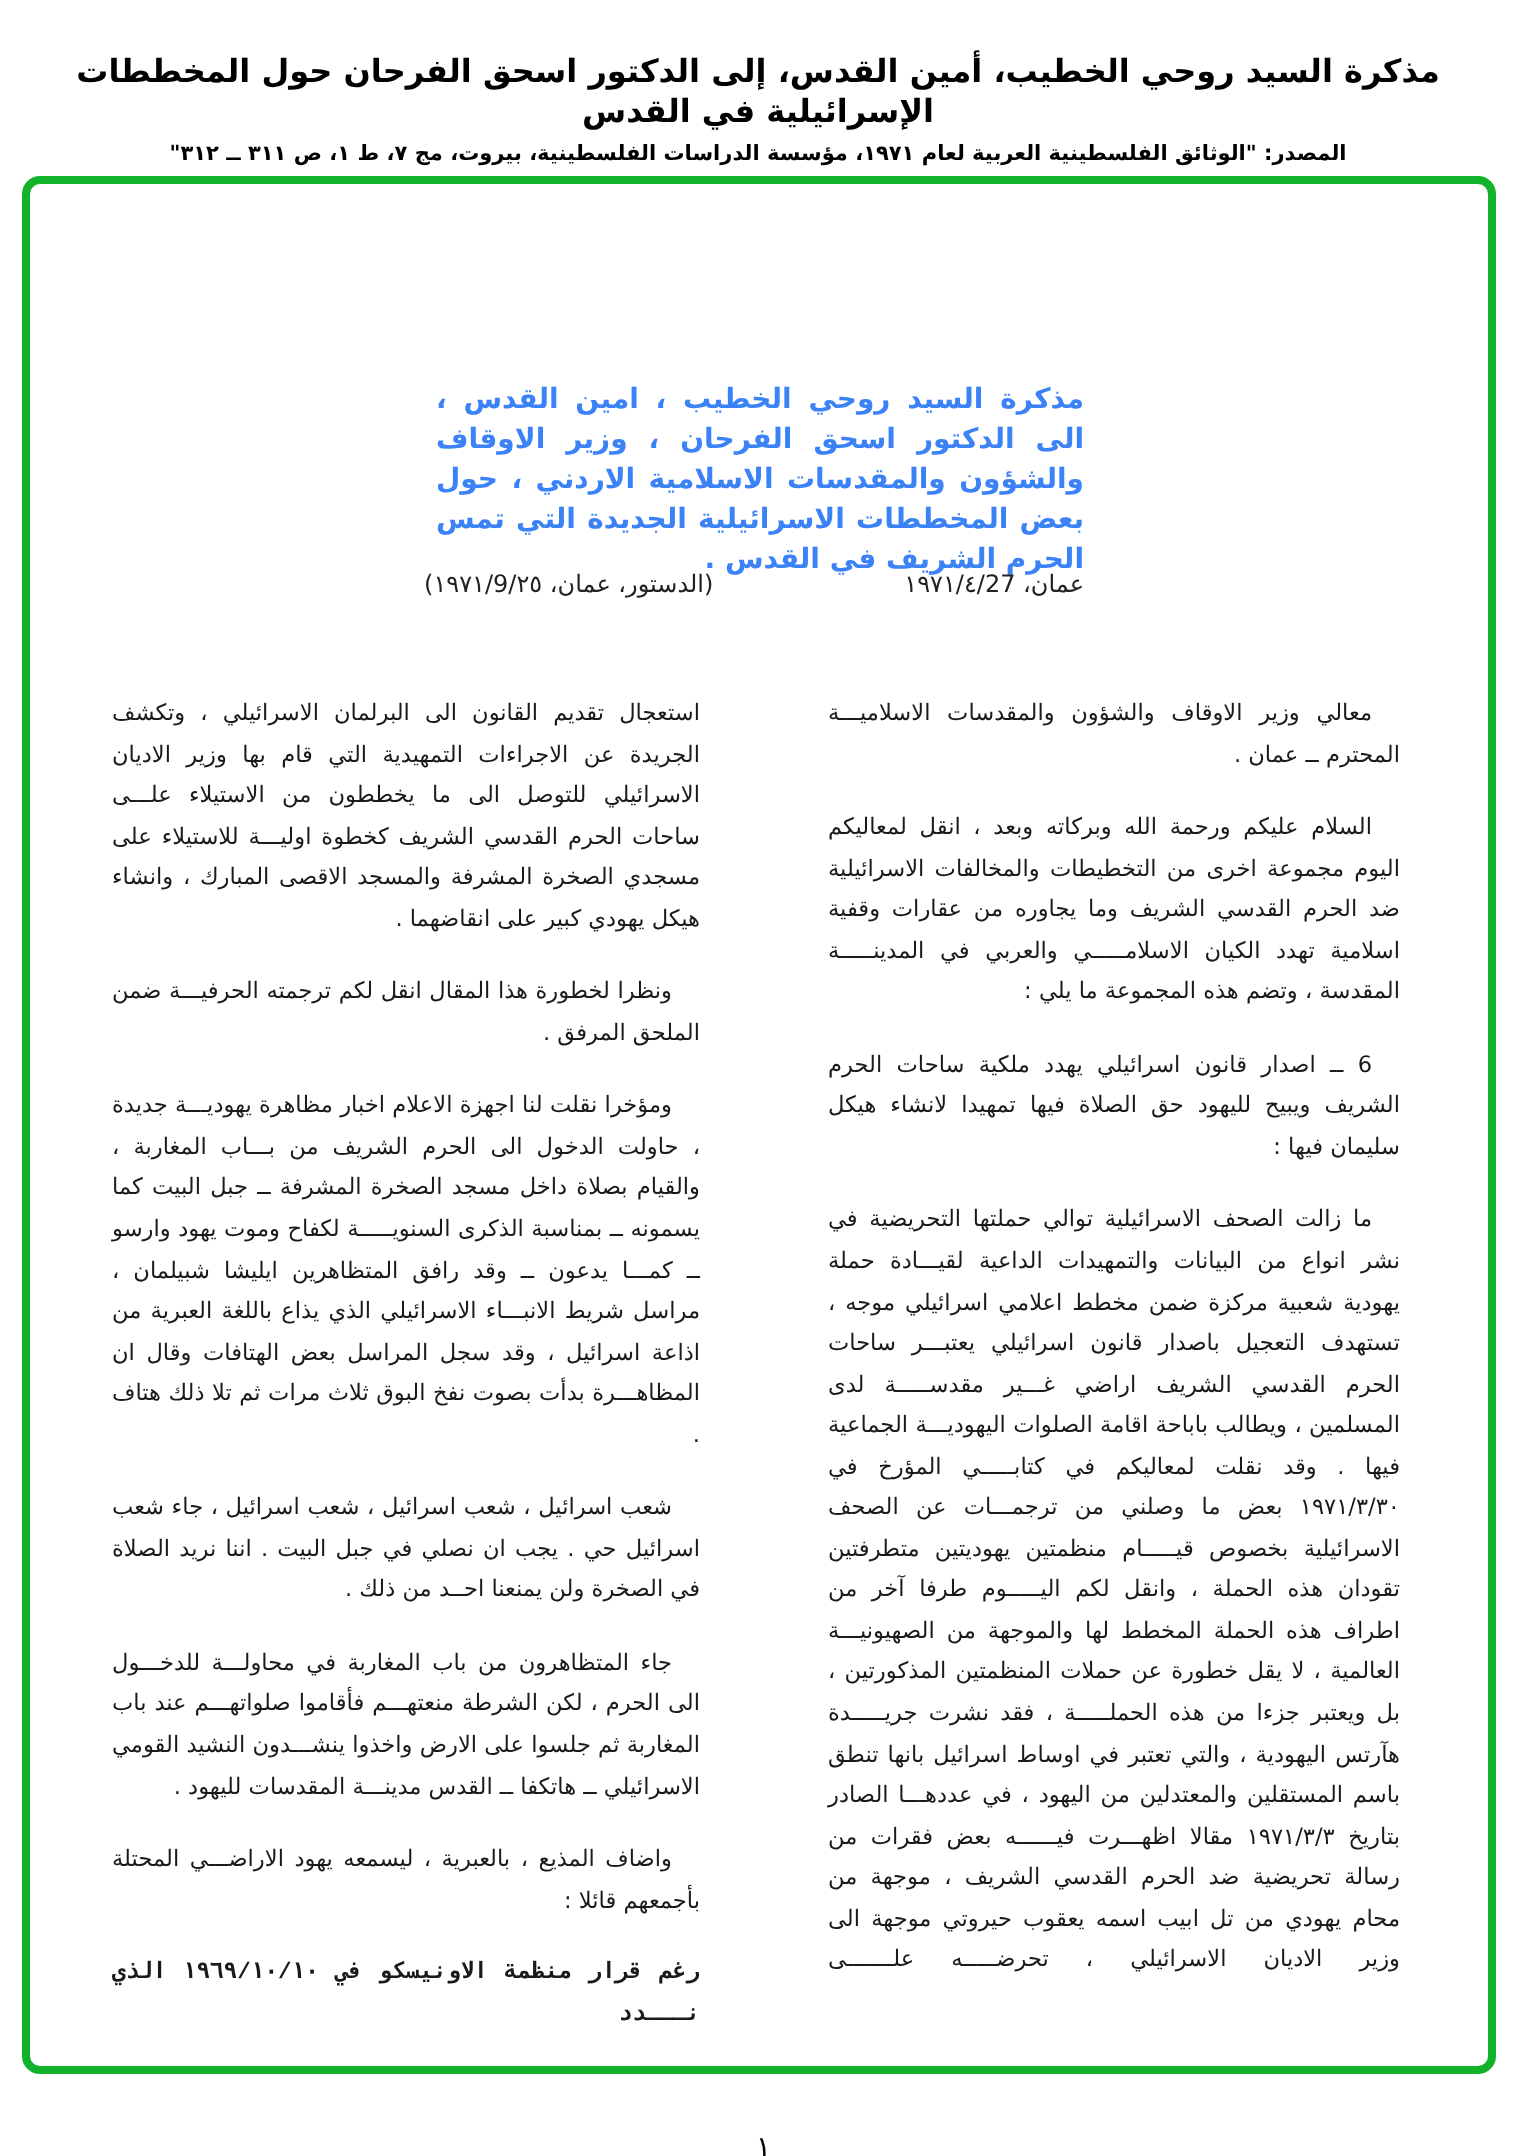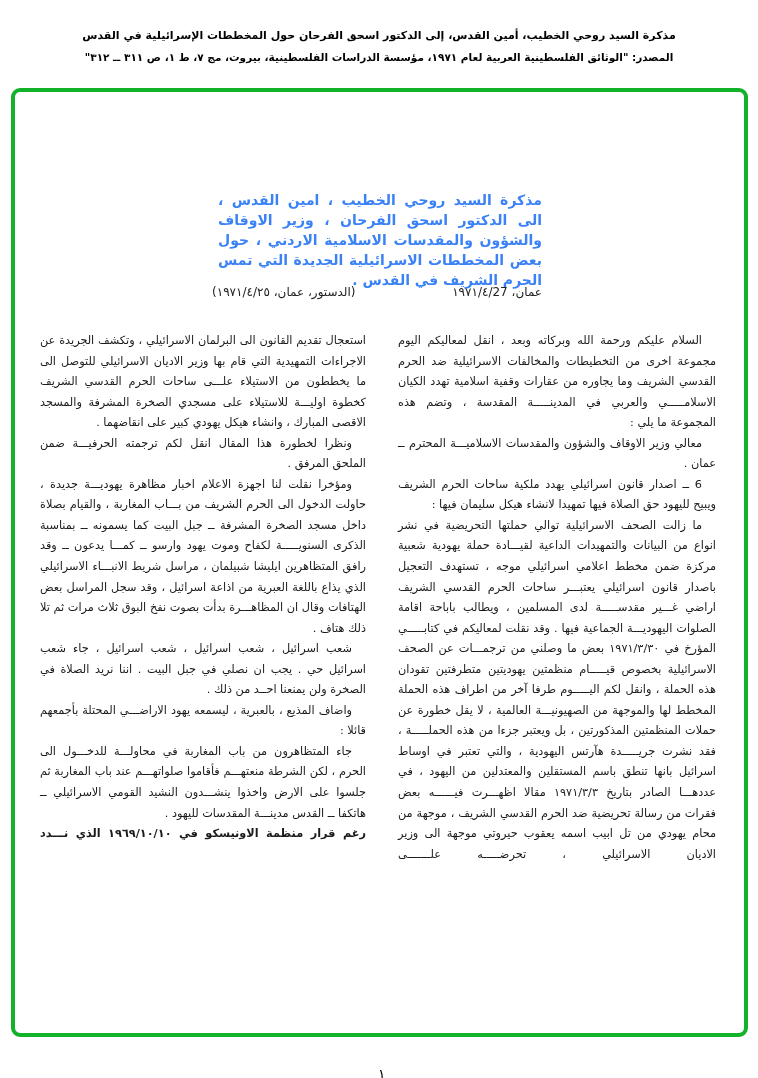--- a/index.html
+++ b/index.html
@@ -2,21 +2,21 @@
 <html><head>
 <meta charset="utf-8">
 <style>
   html, body { margin: 0; padding: 0; }
   body {
     width: 758px; height: 1078px; position: relative; overflow: hidden;
     background: #ffffff; color: #111;
     font-family: "DejaVu Sans", sans-serif;
   }
   .header { position: absolute; left: 0; right: 0; top: 26px; text-align: center; direction: rtl; }
-  .header .title { font-family: "DejaVu Sans", sans-serif; font-weight: bold; font-size: 11px; color: #000; line-height: 20px; }
+  .header .title { font-family: "DejaVu Sans", sans-serif; font-weight: bold; font-size: 16px; color: #000; line-height: 20px; }
   .header .source { font-family: "DejaVu Sans", sans-serif; font-weight: bold; font-size: 10.5px; color: #000; margin-top: 4px; line-height: 14px; }
 
   .frame {
     position: absolute; left: 11px; top: 88px; width: 729px; height: 941px;
     border: 4px solid #12b32a; border-radius: 9px;
   }
 
   .doc-heading {
     position: absolute; left: 218px; top: 190px; width: 324px; direction: rtl; text-align: justify;
     font-family: "DejaVu Sans", sans-serif; font-weight: bold; font-size: 14px; line-height: 20px; color: #3b82f6;
@@ -26,56 +26,56 @@
     position: absolute; left: 212px; top: 285px; width: 330px; direction: rtl;
     font-family: "DejaVu Sans", sans-serif; font-size: 12px; color: #222; display: flex; justify-content: space-between;
   }
 
   .col {
     position: absolute; direction: rtl; text-align: justify; text-align-last: right;
     font-family: "DejaVu Sans", sans-serif; font-size: 11.3px; line-height: 20.55px; color: #1a1a1a;
   }
   .col-right { left: 398px; top: 331px; width: 318px; }
   .col-left  { left: 40px; top: 331px; width: 326px; }
-  .col p { margin: 0; }
+  .col p { margin: 16px; }
   .col p.indent { text-indent: 14px; }
-  .col p.bold { font-weight: bold; }
+  .col p.bold { font-weight: bold; font-family: Liberation Mono, monospace; }
   .col p.just-last { text-align-last: justify; }
 
   .page-num {
     position: absolute; left: 378px; top: 1066px; font-family: "DejaVu Sans", sans-serif; font-size: 14px; color: #000;
   }
 </style>
 </head>
 <body>
 
 <div class="header">
   <div class="title">مذكرة السيد روحي الخطيب، أمين القدس، إلى الدكتور اسحق الفرحان حول المخططات الإسرائيلية في القدس</div>
   <div class="source">المصدر: "الوثائق الفلسطينية العربية لعام ١٩٧١، مؤسسة الدراسات الفلسطينية، بيروت، مج ٧، ط ١، ص ٣١١ ــ ٣١٢"</div>
 </div>
 
 <div class="frame" style="border-color: rgb(18, 179, 42);"></div>
 
 <div class="doc-heading">مذكرة السيد روحي الخطيب ، امين القدس ، الى الدكتور اسحق الفرحان ، وزير الاوقاف والشؤون والمقدسات الاسلامية الاردني ، حول بعض المخططات الاسرائيلية الجديدة التي تمس الحرم الشريف في القدس .</div>
 
 <div class="dates">
   <span>عمان، ١٩٧١/٤/27</span>
-  <span>(الدستور، عمان، ١٩٧١/٤/٢٥)</span>
+  <span>(الدستور، عمان، ١٩٧١/9/٢٥)</span>
 </div>
 
 <div class="col col-right">
+  <p class="indent">معالي وزير الاوقاف والشؤون والمقدسات الاسلاميـــة المحترم ــ عمان .</p>
   <p class="indent">السلام عليكم ورحمة الله وبركاته وبعد ، انقل لمعاليكم اليوم مجموعة اخرى من التخطيطات والمخالفات الاسرائيلية ضد الحرم القدسي الشريف وما يجاوره من عقارات وقفية اسلامية تهدد الكيان الاسلامـــــي والعربي في المدينـــــة المقدسة ، وتضم هذه المجموعة ما يلي :</p>
-  <p class="indent">معالي وزير الاوقاف والشؤون والمقدسات الاسلاميـــة المحترم ــ عمان .</p>
   <p class="indent">6 ــ اصدار قانون اسرائيلي يهدد ملكية ساحات الحرم الشريف ويبيح لليهود حق الصلاة فيها تمهيدا لانشاء هيكل سليمان فيها :</p>
   <p class="indent just-last">ما زالت الصحف الاسرائيلية توالي حملتها التحريضية في نشر انواع من البيانات والتمهيدات الداعية لقيـــادة حملة يهودية شعبية مركزة ضمن مخطط اعلامي اسرائيلي موجه ، تستهدف التعجيل باصدار قانون اسرائيلي يعتبـــر ساحات الحرم القدسي الشريف اراضي غـــير مقدســـــة لدى المسلمين ، ويطالب باباحة اقامة الصلوات اليهوديـــة الجماعية فيها . وقد نقلت لمعاليكم في كتابـــــي المؤرخ في ١٩٧١/٣/٣٠ بعض ما وصلني من ترجمـــات عن الصحف الاسرائيلية بخصوص قيـــــام منظمتين يهوديتين متطرفتين تقودان هذه الحملة ، وانقل لكم اليـــــوم طرفا آخر من اطراف هذه الحملة المخطط لها والموجهة من الصهيونيـــة العالمية ، لا يقل خطورة عن حملات المنظمتين المذكورتين ، بل ويعتبر جزءا من هذه الحملـــــة ، فقد نشرت جريـــــدة هآرتس اليهودية ، والتي تعتبر في اوساط اسرائيل بانها تنطق باسم المستقلين والمعتدلين من اليهود ، في عددهـــا الصادر بتاريخ ١٩٧١/٣/٣ مقالا اظهـــرت فيــــــه بعض فقرات من رسالة تحريضية ضد الحرم القدسي الشريف ، موجهة من محام يهودي من تل ابيب اسمه يعقوب حيروتي موجهة الى وزير الاديان الاسرائيلي ، تحرضـــــه علـــــــى</p>
 </div>
 
 <div class="col col-left">
   <p>استعجال تقديم القانون الى البرلمان الاسرائيلي ، وتكشف الجريدة عن الاجراءات التمهيدية التي قام بها وزير الاديان الاسرائيلي للتوصل الى ما يخططون من الاستيلاء علـــى ساحات الحرم القدسي الشريف كخطوة اوليـــة للاستيلاء على مسجدي الصخرة المشرفة والمسجد الاقصى المبارك ، وانشاء هيكل يهودي كبير على انقاضهما .</p>
   <p class="indent">ونظرا لخطورة هذا المقال انقل لكم ترجمته الحرفيـــة ضمن الملحق المرفق .</p>
   <p class="indent">ومؤخرا نقلت لنا اجهزة الاعلام اخبار مظاهرة يهوديـــة جديدة ، حاولت الدخول الى الحرم الشريف من بـــاب المغاربة ، والقيام بصلاة داخل مسجد الصخرة المشرفة ــ جبل البيت كما يسمونه ــ بمناسبة الذكرى السنويـــــة لكفاح وموت يهود وارسو ــ كمـــا يدعون ــ وقد رافق المتظاهرين ايليشا شبيلمان ، مراسل شريط الانبـــاء الاسرائيلي الذي يذاع باللغة العبرية من اذاعة اسرائيل ، وقد سجل المراسل بعض الهتافات وقال ان المظاهـــرة بدأت بصوت نفخ البوق ثلاث مرات ثم تلا ذلك هتاف .</p>
   <p class="indent">شعب اسرائيل ، شعب اسرائيل ، شعب اسرائيل ، جاء شعب اسرائيل حي . يجب ان نصلي في جبل البيت . اننا نريد الصلاة في الصخرة ولن يمنعنا احــد من ذلك .</p>
+  <p class="indent">جاء المتظاهرون من باب المغاربة في محاولـــة للدخـــول الى الحرم ، لكن الشرطة منعتهـــم فأقاموا صلواتهـــم عند باب المغاربة ثم جلسوا على الارض واخذوا ينشـــدون النشيد القومي الاسرائيلي ــ هاتكفا ــ القدس مدينـــة المقدسات لليهود .</p>
   <p class="indent">واضاف المذيع ، بالعبرية ، ليسمعه يهود الاراضـــي المحتلة بأجمعهم قائلا :</p>
-  <p class="indent">جاء المتظاهرون من باب المغاربة في محاولـــة للدخـــول الى الحرم ، لكن الشرطة منعتهـــم فأقاموا صلواتهـــم عند باب المغاربة ثم جلسوا على الارض واخذوا ينشـــدون النشيد القومي الاسرائيلي ــ هاتكفا ــ القدس مدينـــة المقدسات لليهود .</p>
   <p class="bold just-last">رغم قرار منظمة الاونيسكو في ١٩٦٩/١٠/١٠ الذي نـــدد</p>
 </div>
 
 <div class="page-num">١</div>
 
 </body></html>

